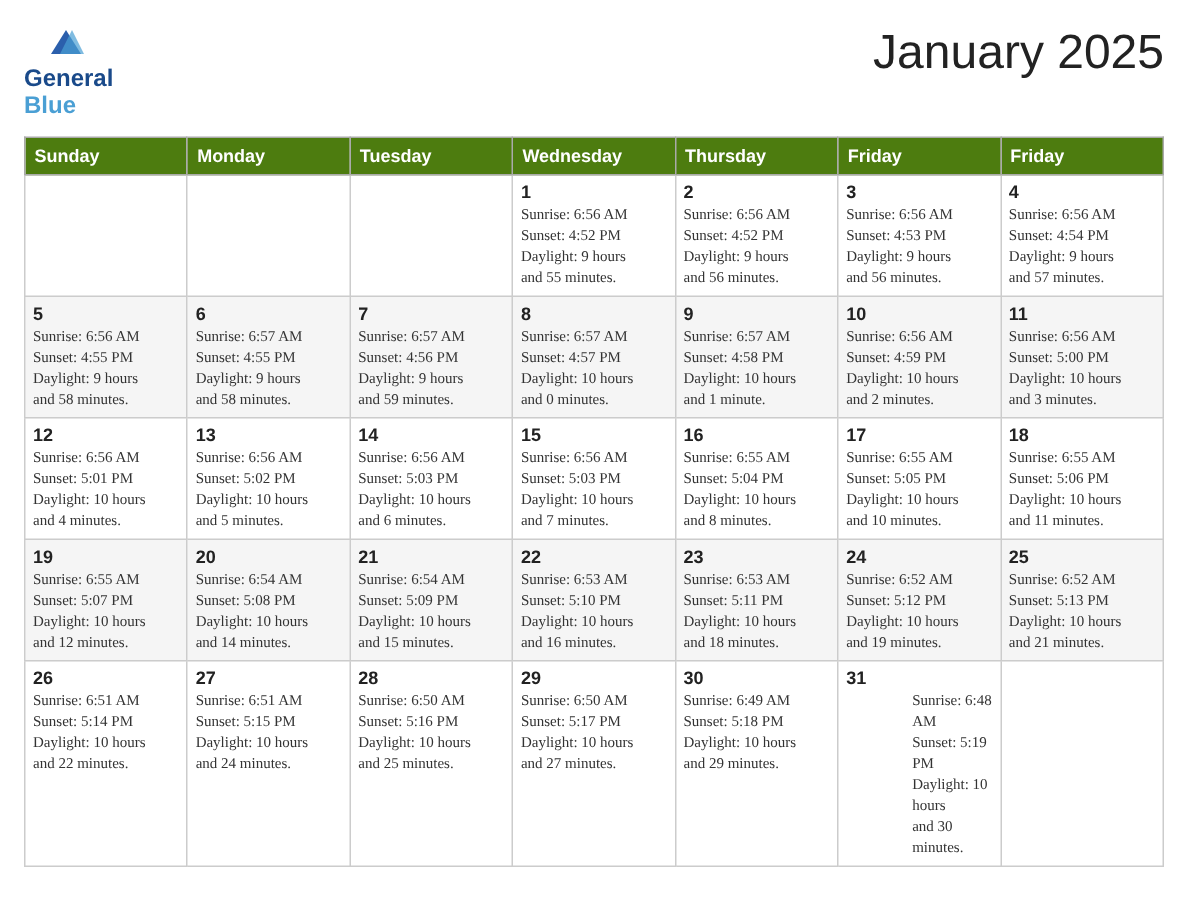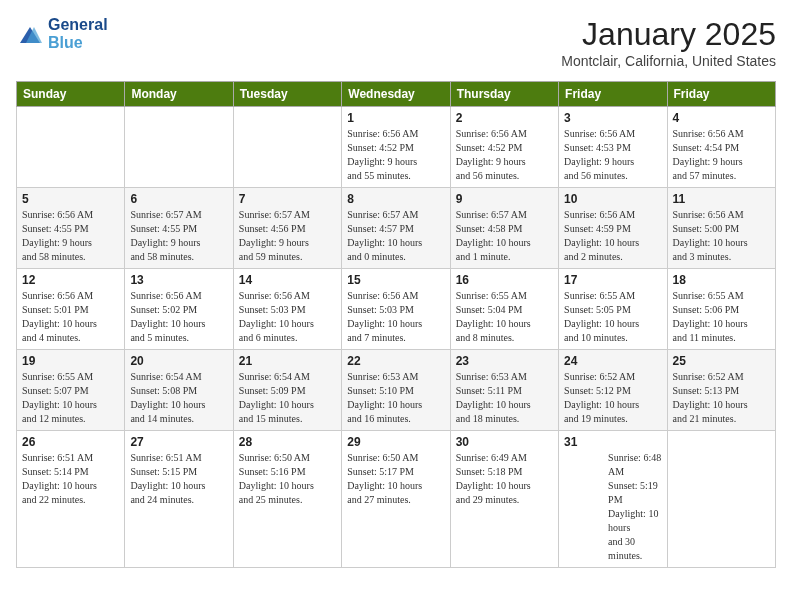--- a/index.html
+++ b/index.html
@@ -11,21 +11,22 @@
       padding: 16px;
     }
     .header {
       display: flex;
       justify-content: space-between;
       align-items: flex-start;
       margin-bottom: 12px;
     }
     .logo {
       display: flex;
-      align-items: flex-end;
+      align-items: center;
+      flex-direction: column;
     }
     .logo-icon {
       width: 28px;
       height: 28px;
       margin-right: 4px;
     }
     .title-block {
       text-align: right;
     }
     .month-title {
@@ -90,21 +91,20 @@
       <polygon points="14,4 24,20 4,20" fill="#2b5fac"></polygon>
       <polygon points="18,4 26,20 10,20" fill="#4a9fd4" opacity="0.7"></polygon>
     </svg>
     <div>
       <div style="font-size:16px;font-weight:bold;color:#1a4a8a;line-height:1.1;">General</div>
       <div style="font-size:16px;font-weight:bold;color:#4a9fd4;line-height:1.1;">Blue</div>
     </div>
   </div>
   <div class="title-block">
     <div class="month-title">January 2025</div>
-    <div class="location">Montclair, California, United States</div>
   </div>
 </div>
 
 <table class="calendar">
   <thead>
     <tr>
     <th>Sunday</th>
         <th>Monday</th>
         <th>Tuesday</th>
         <th>Wednesday</th>

